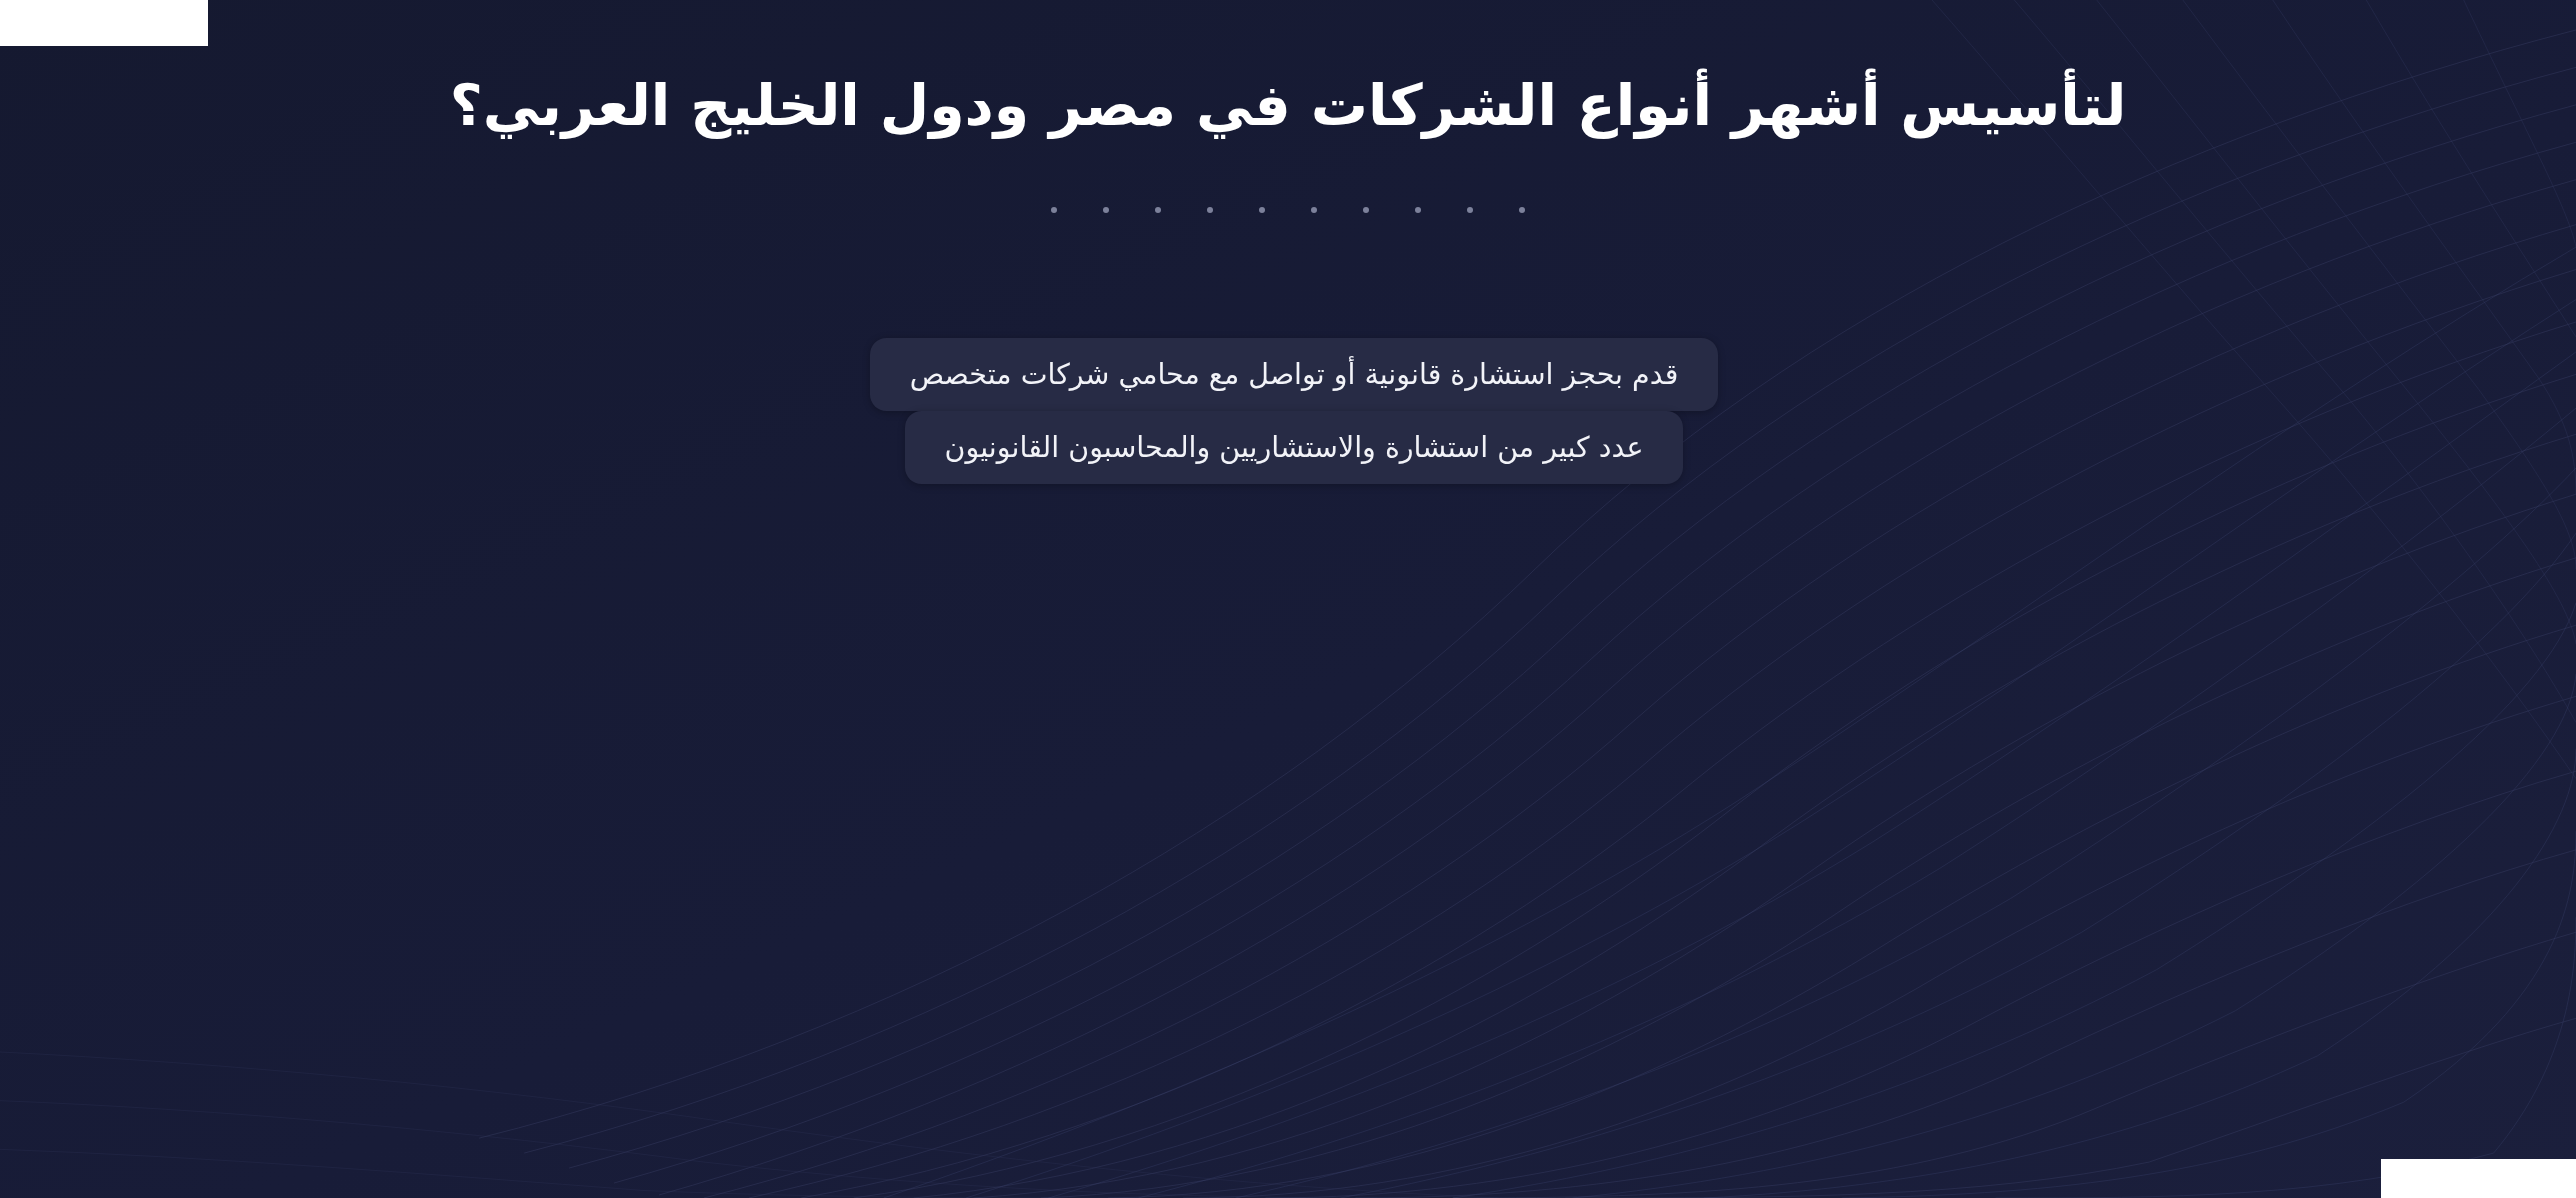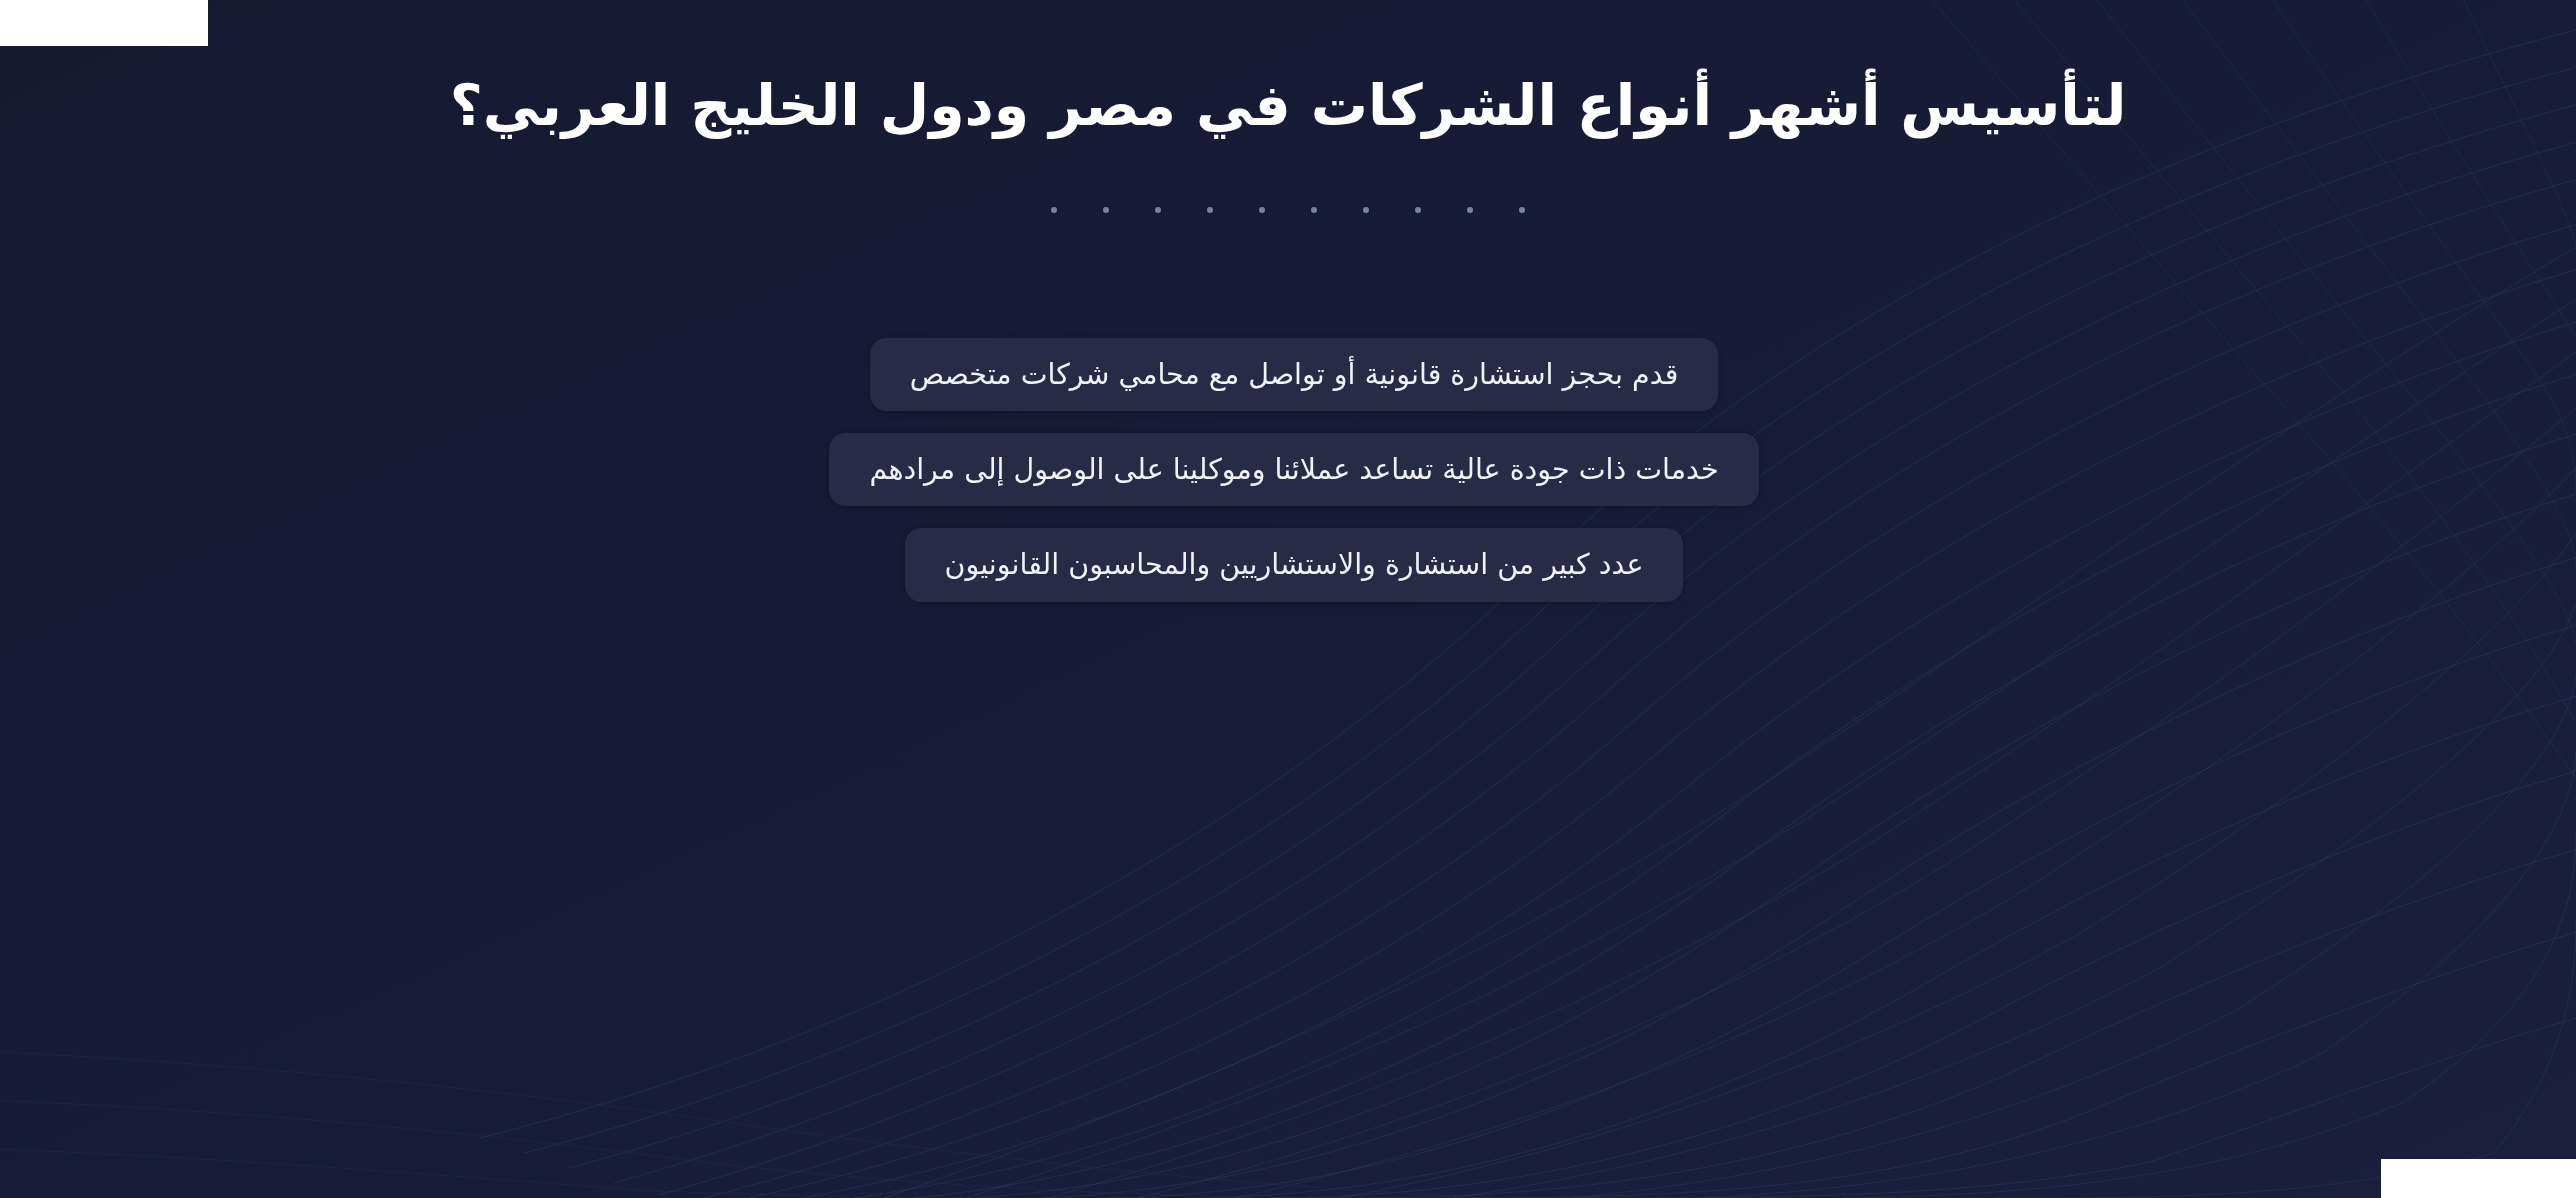--- a/index.html
+++ b/index.html
@@ -90,21 +90,21 @@
   }
 
   .stack {
     position: absolute;
     top: 338px;
     left: 12px;
     right: 0;
     display: flex;
     flex-direction: column;
     align-items: center;
-    gap: 22px;
+    gap: 0;
   }
 
   .pill {
     background: #272b45;
     color: #f2f3f8;
     border-radius: 16.5px;
     font-size: 28.5px;
     line-height: 1.2;
     padding: 19.5px 40px;
     white-space: nowrap;
@@ -210,21 +210,20 @@
     <span class="dot"></span>
     <span class="dot"></span>
     <span class="dot"></span>
     <span class="dot"></span>
   </div>
 
   <div class="stack">
 
     <div class="pill">قدم بحجز استشارة قانونية أو تواصل مع محامي شركات متخصص</div>
 
-    <div class="pill">خدمات ذات جودة عالية تساعد عملائنا وموكلينا على الوصول إلى مرادهم</div>
 
 
     <div class="pill">عدد كبير من استشارة والاستشاريين والمحاسبون القانونيون</div>
 
 
   </div>
 </div>
 
 
 </body></html>

